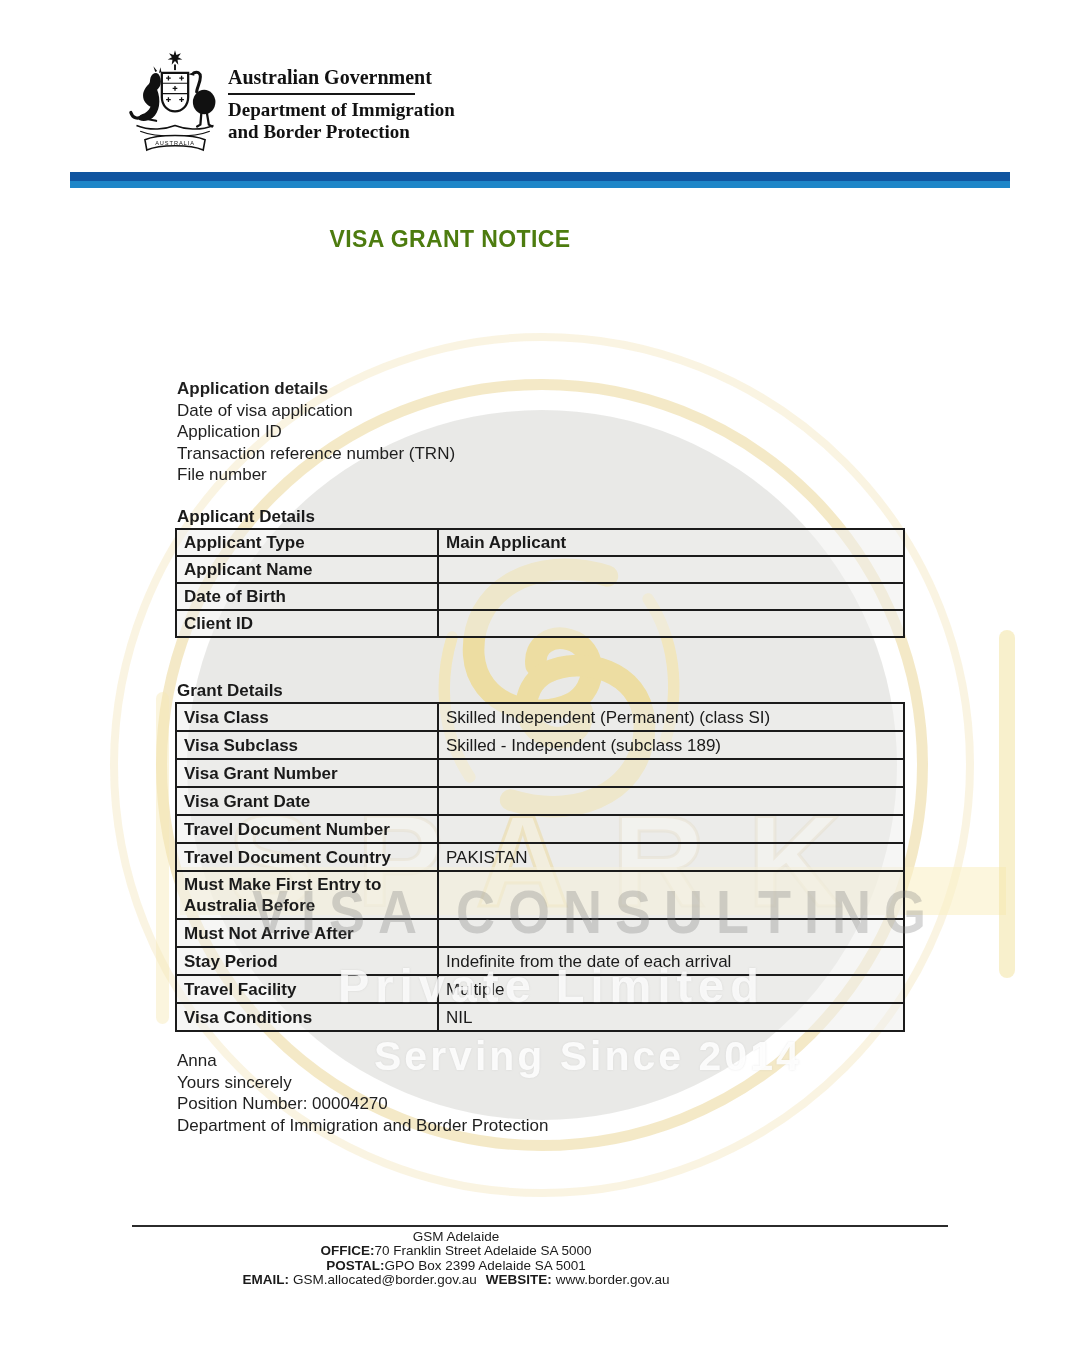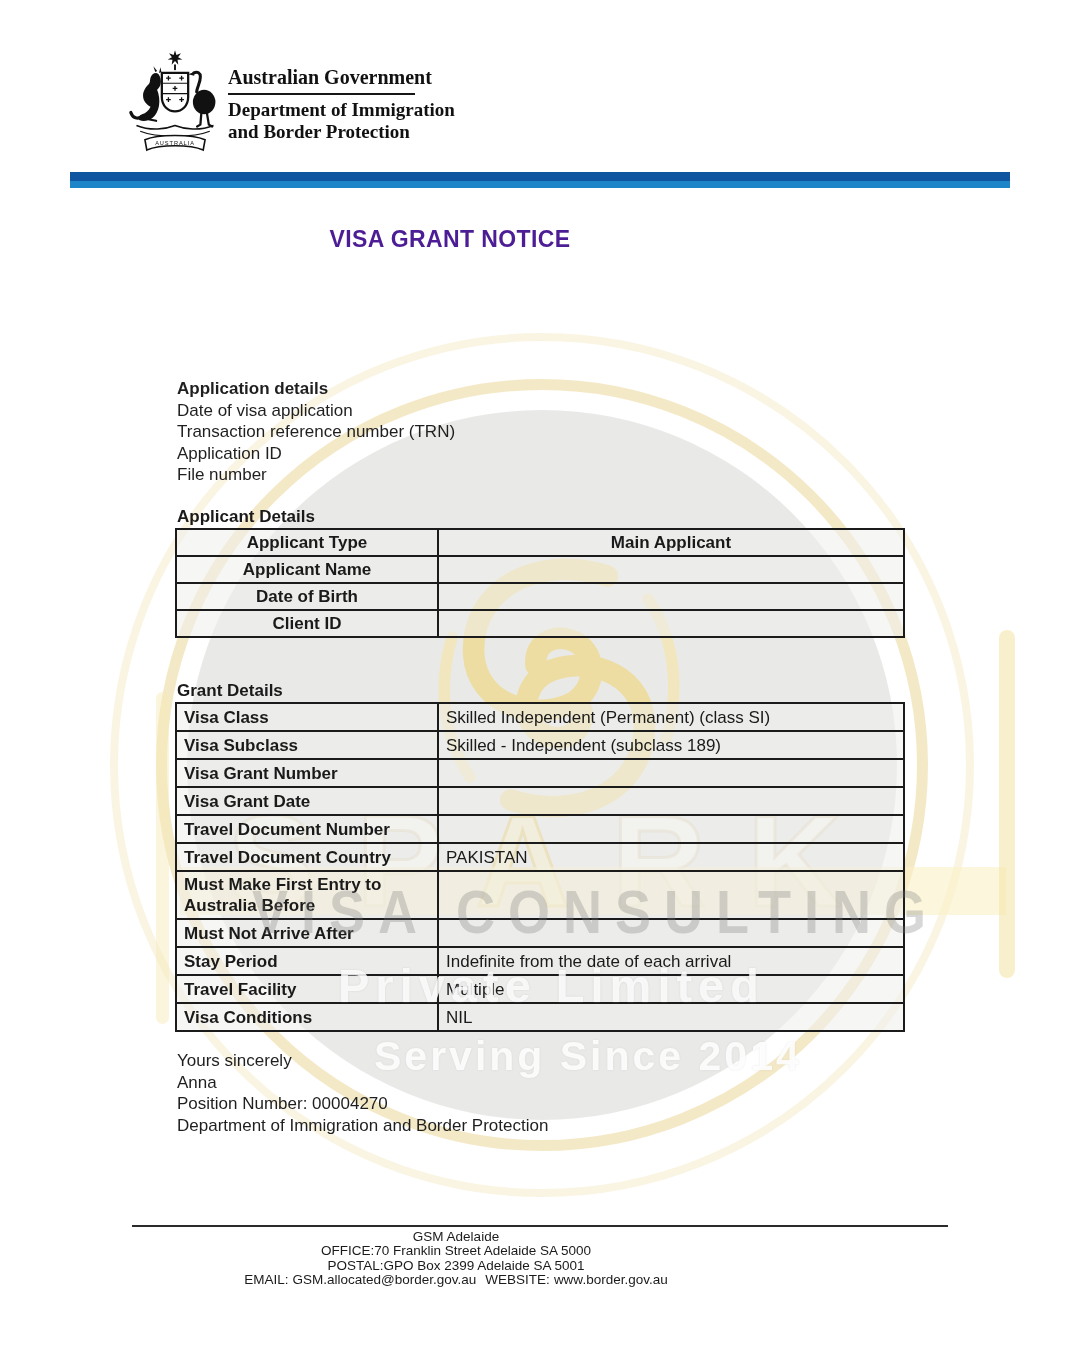--- a/index.html
+++ b/index.html
@@ -50,46 +50,46 @@
   .gov-name { left:228px; top:66px; font-family:"Liberation Serif", serif;
     font-weight:700; font-size:20px; color:#111; }
   .gov-underline { left:228px; top:93px; width:187px; height:2px; background:#161616; }
   .gov-dept1 { left:228px; top:99px;  font-family:"Liberation Serif", serif; font-weight:700; font-size:19px; color:#111; }
   .gov-dept2 { left:228px; top:121px; font-family:"Liberation Serif", serif; font-weight:700; font-size:19px; color:#111; }
 
   .bar-dark  { left:70px; top:172px; width:940px; height:9px; background:#1055a0; }
   .bar-light { left:70px; top:181px; width:940px; height:7px; background:#1e86c8; }
 
   .doc-title { left:0; top:226px; width:900px; text-align:center;
-    font-size:23px; font-weight:700; letter-spacing:0.4px; color:#4c1d95; }
+    font-size:23px; font-weight:700; letter-spacing:0.4px; color:#4d7c0f; }
 
   .textblock { font-size:17px; line-height:21.5px; color:#1f1f1f; }
   .textblock .h { font-weight:700; }
   .app-details { left:177px; top:378px; }
   .closing     { left:177px; top:1050px; }
 
   .sec-h { position:absolute; font-size:17px; font-weight:700; color:#1a1a1a; }
 
   table.dtable { position:absolute; left:175px; width:730px;
     border-collapse:collapse; border:1px solid #1b1b1b;
     font-size:17px; color:#1a1a1a; table-layout:fixed; }
   table.dtable td { border:2px solid #1b1b1b; vertical-align:middle;
     padding:2px 7px; line-height:21px;
     background:rgba(238,238,236,0.55); }
   table.dtable td.lbl { font-weight:700; }
   table.applicant { top:528px; }
-  table.applicant tr { height:23px;text-align:center; }
+  table.applicant tr { height:23px; }
   table.applicant tr:nth-child(1) td.val { font-weight:700; }
   table.grant { top:702px; }
   table.grant tr { height:28px; }
 
   .footer-line { left:132px; top:1225px; width:816px; height:2px; background:#2b2b2b; }
   .footer { left:0; top:1230px; width:912px; text-align:center;
     font-size:13.5px; line-height:14.3px; color:#1b1b1b; }
-  .footer b { font-weight:400;margin-top:36px; }
+  .footer b { font-weight:700;margin-top:36px; }
   .footer .sp  { margin-left:4px; }
   .footer .sp2 { margin-left:9px; }
 </style>
 </head>
 <body>
 
 <div class="page">
 
   <div class="wm-under">
     <div class="wm-ring2"></div>
@@ -137,22 +137,22 @@
     <div class="abs gov-dept2">and Border Protection</div>
 
     <div class="abs bar-dark"></div>
     <div class="abs bar-light"></div>
 
     <h1 class="abs doc-title">VISA GRANT NOTICE</h1>
 
     <div class="abs textblock app-details">
       <div class="h">Application details</div>
       <div>Date of visa application</div>
+      <div>Application ID</div>
       <div>Transaction reference number (TRN)</div>
-      <div>Application ID</div>
       <div>File number</div>
     </div>
 
     <div class="sec-h" style="left:177px; top:507px;">Applicant Details</div>
     <table class="dtable applicant">
       <colgroup>
           <col style="width:262px">
           <col>
         </colgroup>
       <tbody>
@@ -223,22 +223,22 @@
           <td class="val">Multiple</td>
         </tr>
         <tr>
           <td class="lbl">Visa Conditions</td>
           <td class="val">NIL</td>
         </tr>
       </tbody>
     </table>
 
     <div class="abs textblock closing">
+      <div>Anna</div>
       <div>Yours sincerely</div>
-      <div>Anna</div>
       <div>Position Number: 00004270</div>
       <div>Department of Immigration and Border Protection</div>
     </div>
 
     <div class="abs footer-line"></div>
     <div class="abs footer">
       <div>GSM Adelaide</div>
       <div><b>OFFICE:</b><span>70 Franklin Street Adelaide SA 5000</span></div>
       <div><b>POSTAL:</b><span>GPO Box 2399 Adelaide SA 5001</span></div>
       <div><b>EMAIL:</b><span class="sp">GSM.allocated@border.gov.au</span><b class="sp2">WEBSITE:</b><span class="sp">www.border.gov.au</span></div>

